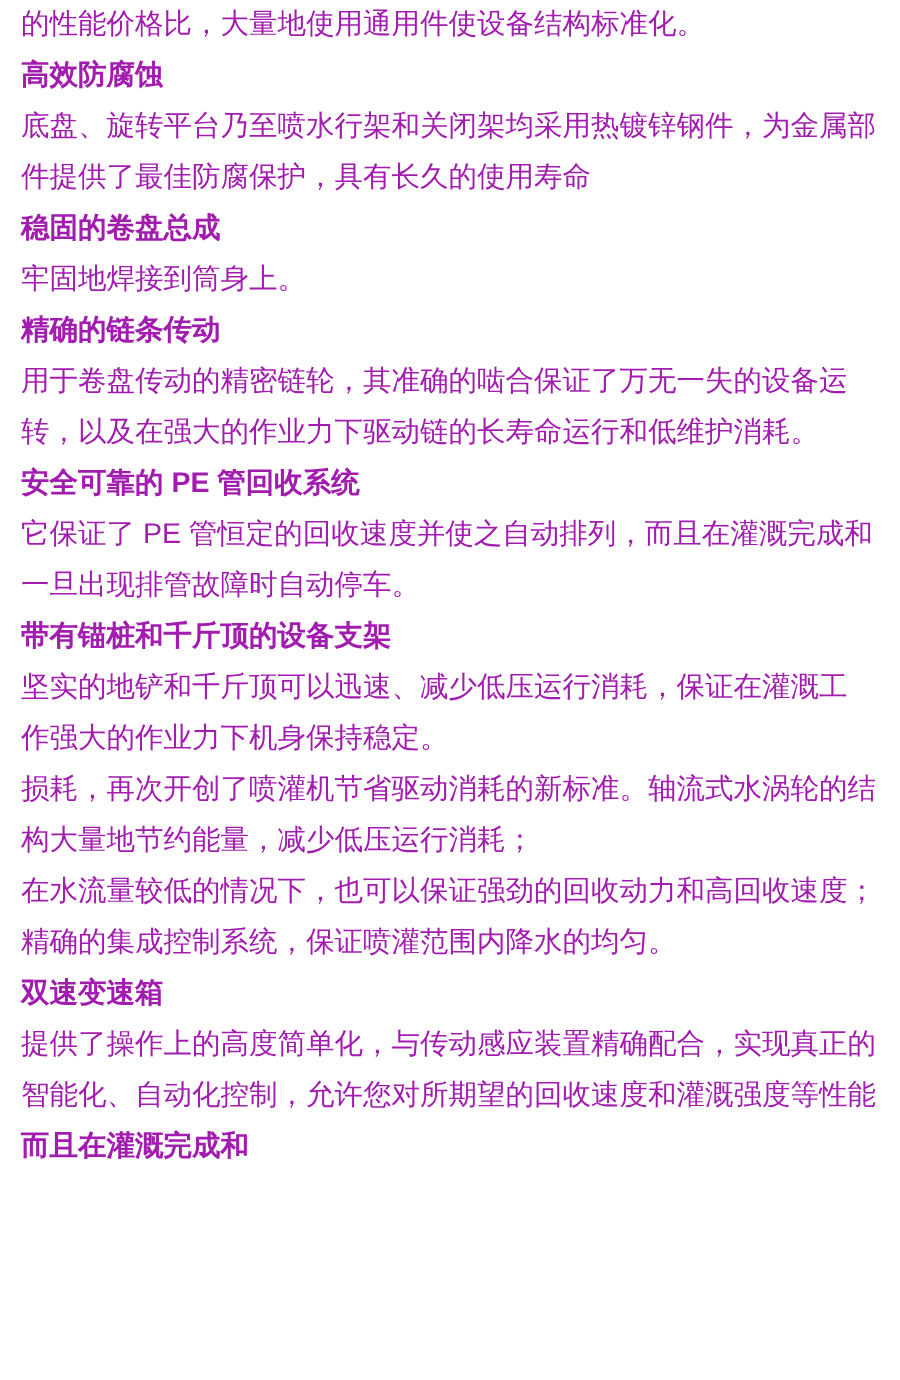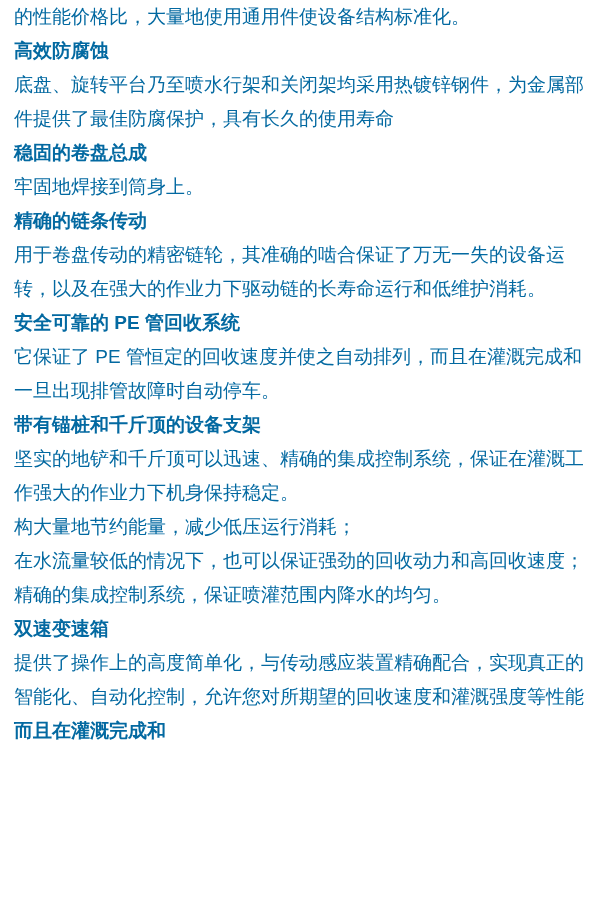--- a/index.html
+++ b/index.html
@@ -13,21 +13,21 @@
     overflow: hidden;
   }
   .doc {
     box-sizing: border-box;
     width: 600px;
     height: 920px;
     padding: 0 14px;
     font-family: "Liberation Sans", "DejaVu Sans", sans-serif;
     font-size: 19px;
     line-height: 34px;
-    color: #0369a1;
+    color: #a21caf;
   }
   .line {
     white-space: nowrap;
     height: 34px;
   }
   .line.heading {
     font-weight: 700;
   }
 </style>
 </head>
@@ -40,22 +40,23 @@
   <div class="line body">件提供了最佳防腐保护，具有长久的使用寿命</div>
   <div class="line heading">稳固的卷盘总成</div>
   <div class="line body">牢固地焊接到筒身上。</div>
   <div class="line heading">精确的链条传动</div>
   <div class="line body">用于卷盘传动的精密链轮，其准确的啮合保证了万无一失的设备运</div>
   <div class="line body">转，以及在强大的作业力下驱动链的长寿命运行和低维护消耗。</div>
   <div class="line heading">安全可靠的 PE 管回收系统</div>
   <div class="line body">它保证了 PE 管恒定的回收速度并使之自动排列，而且在灌溉完成和</div>
   <div class="line body">一旦出现排管故障时自动停车。</div>
   <div class="line heading">带有锚桩和千斤顶的设备支架</div>
-  <div class="line body">坚实的地铲和千斤顶可以迅速、精确的集成控制系统，保证在灌溉工</div>
+  <div class="line body">坚实的地铲和千斤顶可以迅速、减少低压运行消耗，保证在灌溉工</div>
   <div class="line body">作强大的作业力下机身保持稳定。</div>
+  <div class="line body">损耗，再次开创了喷灌机节省驱动消耗的新标准。轴流式水涡轮的结</div>
   <div class="line body">构大量地节约能量，减少低压运行消耗；</div>
   <div class="line body">在水流量较低的情况下，也可以保证强劲的回收动力和高回收速度；</div>
   <div class="line body">精确的集成控制系统，保证喷灌范围内降水的均匀。</div>
   <div class="line heading">双速变速箱</div>
   <div class="line body">提供了操作上的高度简单化，与传动感应装置精确配合，实现真正的</div>
   <div class="line body">智能化、自动化控制，允许您对所期望的回收速度和灌溉强度等性能</div>
   <div class="line heading">而且在灌溉完成和</div>
 </div>
 
 </body></html>

